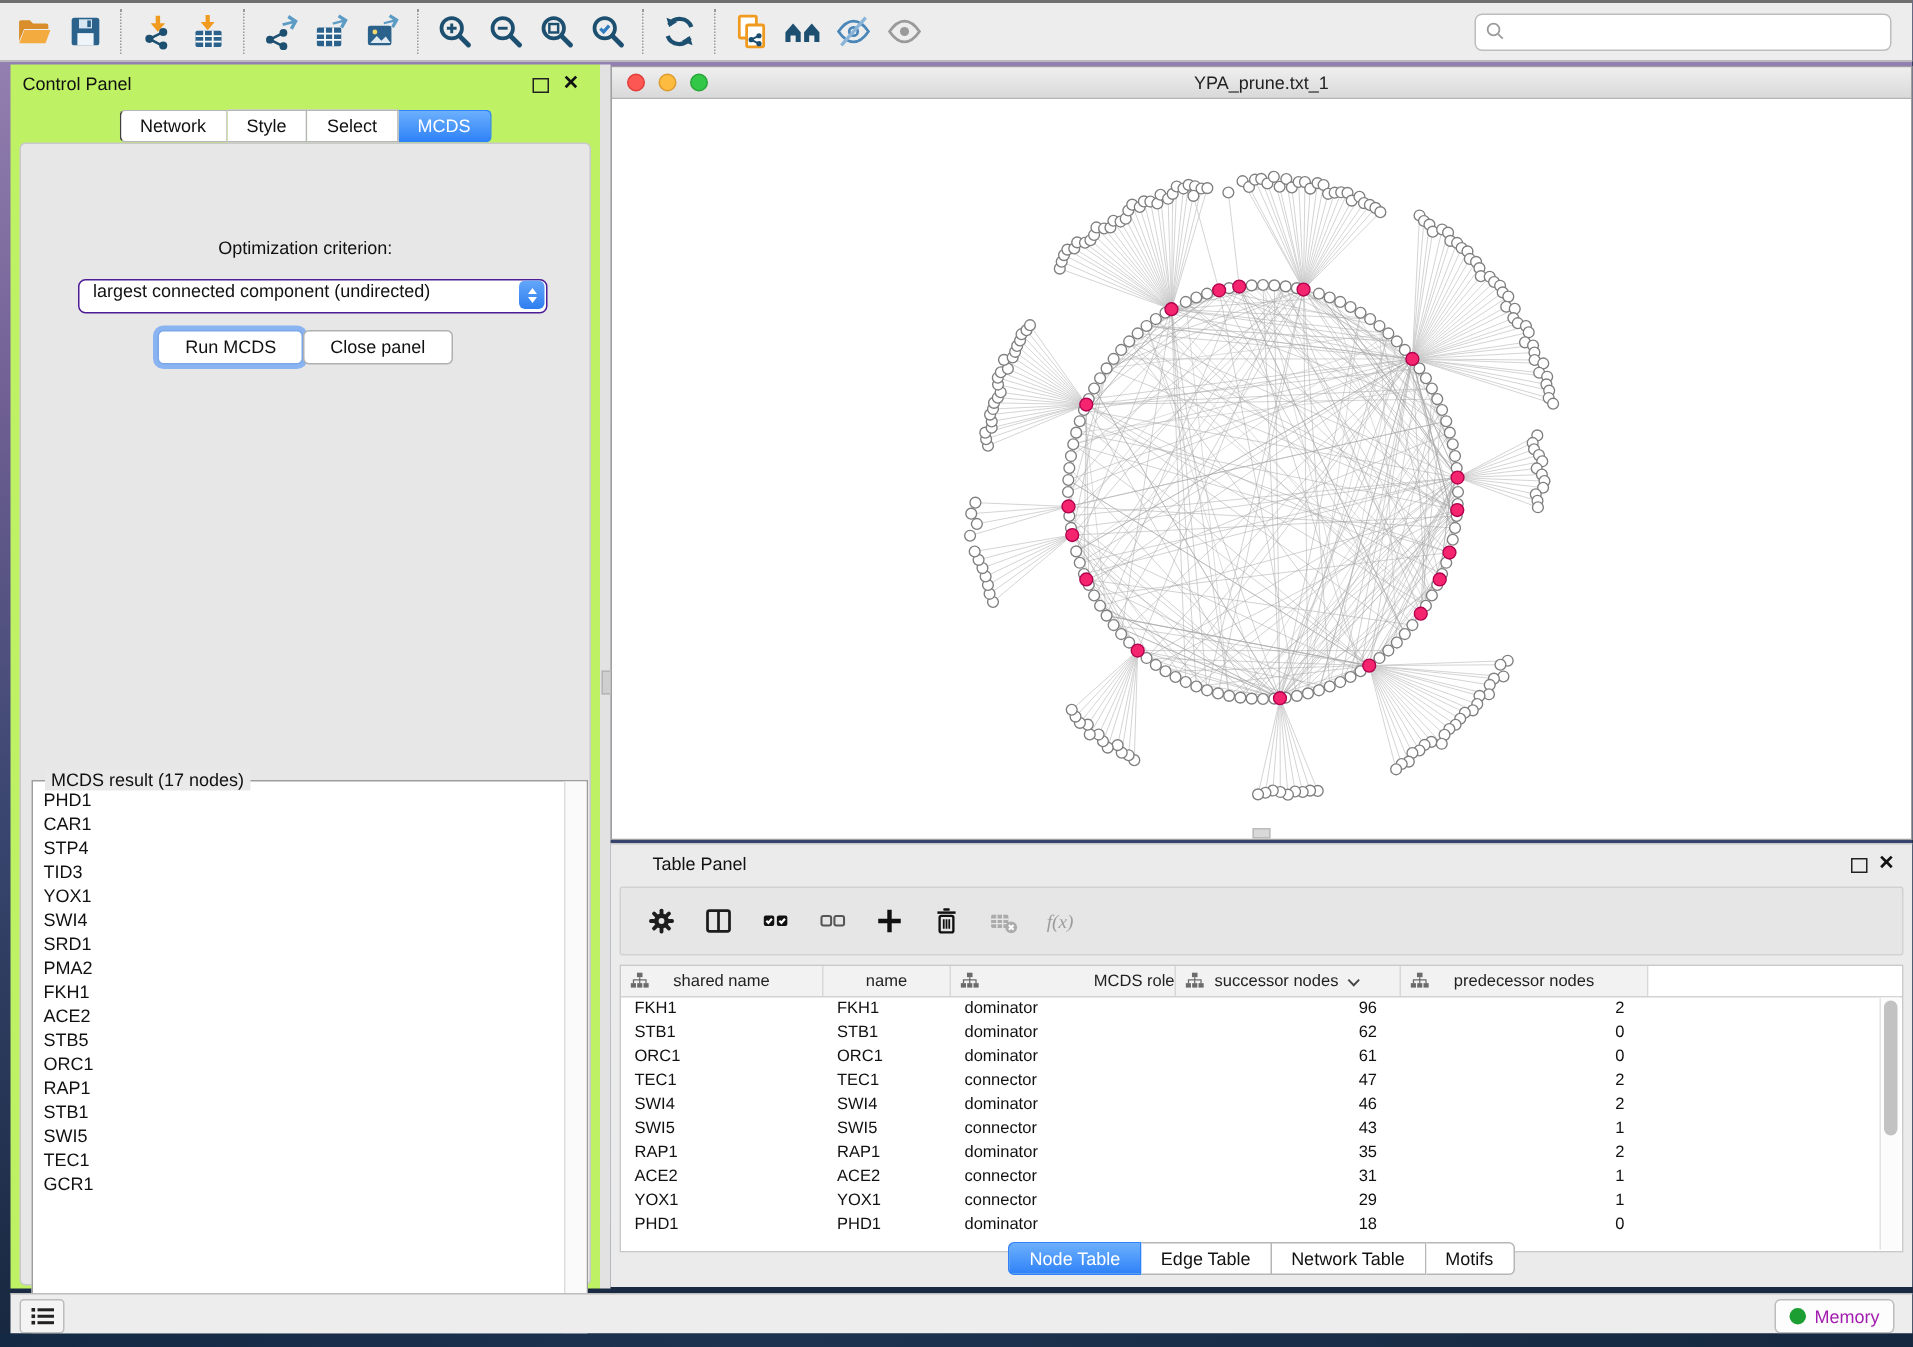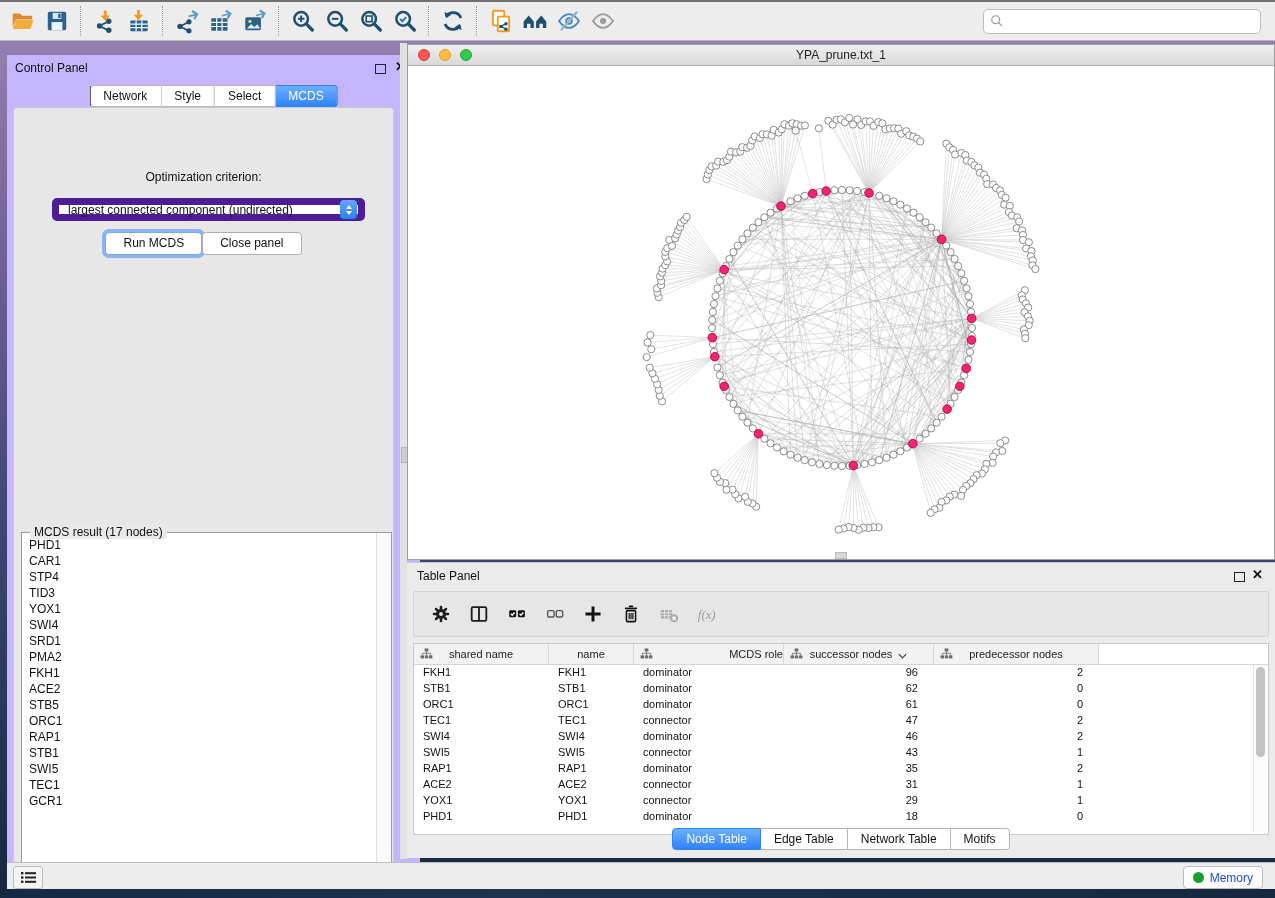--- a/index.html
+++ b/index.html
@@ -13,37 +13,37 @@
   .tbtn{width:34px;height:32px;display:flex;align-items:center;justify-content:center;border-radius:4px;}
   .tbtn svg{width:26px;height:26px;}
   .tsep{width:1px;height:30px;border-left:1px dotted #9a9a9a;margin:0 6px;}
   .toolbar-spacer{flex:1;}
   .searchbox{width:270px;height:23px;margin-right:14px;background:#fff;border:1px solid #bdbdbd;
     border-radius:5px;display:flex;align-items:center;padding-left:6px;}
   .searchbox svg{width:14px;height:14px;margin-right:4px;}
   .searchbox input{border:none;outline:none;flex:1;font-size:12px;background:transparent;
     font-family:"Liberation Sans",sans-serif;}
   
-  .control-panel{position:absolute;left:7px;top:55px;width:393px;height:816px;background:#c4b5fd;padding-left:20px;}
+  .control-panel{position:absolute;left:7px;top:43px;width:393px;height:816px;background:#bef264;}
   .panel-header{position:absolute;left:0;top:0;width:100%;height:26px;}
   .panel-title{position:absolute;left:8px;top:6px;font-size:12px;color:#111;}
   .float-ico{position:absolute;width:9px;height:8px;border:1.5px solid #222;top:9px;}
   .close-ico{position:absolute;top:4px;font-size:13px;font-weight:bold;color:#111;}
   .cp-float{right:34px;} .cp-close{right:14px;}
   .inner-panel{position:absolute;left:6px;top:52px;width:379px;height:760px;background:#e7e7e7;
     border:1px solid #c9c9c9;border-radius:4px;}
   .seg-tabs{position:absolute;top:30px;left:50%;transform:translateX(-50%);display:flex;z-index:5;}
   .seg-tab{height:20px;line-height:20px;padding:0 13px;font-size:12px;background:#fff;color:#111;
     border:1px solid #b6b6b6;border-left:none;text-align:center;}
   .seg-tab:first-child{border-left:1px solid #404040;border-radius:4px 0 0 4px;}
   .seg-tab:last-child{border-radius:0 4px 4px 0;}
   .seg-tab.active{background:linear-gradient(180deg,#6cb0fd,#2f82f8);color:#fff;border-color:#2f82f8;}
   .opt-label{position:absolute;top:62px;width:100%;text-align:center;font-size:12px;color:#111;}
   .dropdown{position:absolute;left:38px;top:90px;width:313px;height:23px;background:#fff;
-    border:7px solid #4c1d95;border-radius:5px;display:flex;align-items:center;box-sizing:border-box;}
+    border:1px solid #4c1d95;border-radius:5px;display:flex;align-items:flex-start;box-sizing:border-box;}
   .dropdown .val{flex:1;font-size:12px;padding-left:9px;color:#111;white-space:nowrap;}
   .stepper{width:17px;height:19px;margin-right:1px;border-radius:4px;
     background:linear-gradient(180deg,#64a7fa,#2e7ef0);display:flex;flex-direction:column;
     align-items:center;justify-content:center;gap:2px;}
   .stepper .up{width:0;height:0;border-left:3.5px solid transparent;border-right:3.5px solid transparent;border-bottom:4px solid #fff;}
   .stepper .dn{width:0;height:0;border-left:3.5px solid transparent;border-right:3.5px solid transparent;border-top:4px solid #fff;}
   .btn-row{position:absolute;top:124px;width:100%;display:flex;justify-content:center;gap:0;}
   .mac-btn{height:21px;line-height:21px;padding:0 17px;font-size:12px;background:#fff;color:#111;
     border:1px solid #b0b0b0;border-radius:4px;}
   .mac-btn.focused{box-shadow:0 0 0 3px rgba(62,136,250,.55);border-color:#7aa8e8;}
@@ -65,21 +65,21 @@
   .tl.yellow{left:31px;background:#fdbc40;border:1px solid #de9b2d;box-sizing:border-box;}
   .tl.green{left:52px;background:#33c748;border:1px solid #27a537;box-sizing:border-box;}
   .win-title{position:absolute;width:100%;text-align:center;top:3px;font-size:12px;color:#222;}
   .net-canvas{position:absolute;left:0;top:21px;width:866px;height:493px;background:#fff;}
   .net-canvas svg{width:100%;height:100%;display:block;}
   .h-grip{position:absolute;left:50%;bottom:0;transform:translateX(-50%);width:12px;height:7px;
     background:#d9d9d9;border:1px solid #bbb;box-sizing:border-box;}
   
   .table-panel{position:absolute;left:407px;top:562px;width:868px;height:296px;background:#ebebeb;
     border-top:1px solid #c6c6c6;box-sizing:border-box;}
-  .tp-title{position:absolute;left:10px;top:6px;font-size:12px;color:#111;}
+  .tp-title{position:absolute;left:28px;top:6px;font-size:12px;color:#111;}
   .tp-float{right:30px;} .tp-close{right:12px;}
   .tp-toolbar{position:absolute;left:6px;top:28px;width:856px;height:46px;background:#e6e6e6;
     border:1px solid #d2d2d2;border-radius:2px;display:flex;align-items:center;padding-left:12px;box-sizing:border-box;gap:8px;}
   .tp-btn{width:30px;height:30px;display:flex;align-items:center;justify-content:center;}
   .tp-btn svg{width:22px;height:22px;}
   .tbl{position:absolute;left:6px;top:80px;width:856px;height:192px;background:#fff;
     border:1px solid #c9c9c9;box-sizing:border-box;overflow:hidden;}
   .tbl-head{display:flex;height:20px;background:#f2f2f2;border-bottom:1px solid #d4d4d4;}
   .th{position:relative;height:20px;border-right:1px solid #d8d8d8;box-sizing:border-box;
       display:flex;align-items:center;justify-content:center;font-size:11px;color:#222;}
@@ -91,21 +91,21 @@
   .tbl-scroll{position:absolute;right:1px;top:21px;width:13px;bottom:1px;background:#fcfcfc;border-left:1px solid #e4e4e4;}
   .tbl-thumb{position:absolute;left:2px;top:2px;width:9px;height:90px;background:#c2c2c2;border-radius:5px;}
   .tbl-tabs{position:absolute;left:0;bottom:8px;width:100%;display:flex;justify-content:center;}
   
   .statusbar{position:absolute;left:7px;top:862px;width:1268px;height:27px;background:#ededed;
     border-top:1px solid #bdbdbd;box-sizing:border-box;}
   .status-btn{position:absolute;left:6px;top:3px;width:28px;height:21px;background:#f4f4f4;
     border:1px solid #bdbdbd;border-radius:3px;display:flex;align-items:center;justify-content:center;}
   .status-btn svg{width:17px;height:15px;}
   .memory-btn{position:absolute;right:12px;top:3px;height:21px;background:#fdfdfd;border:1px solid #bdbdbd;
-    border-radius:4px;display:flex;align-items:center;padding:0 9px;gap:6px;font-size:12px;color:#1d4ed8;}
+    border-radius:4px;display:flex;align-items:center;padding:0 9px;gap:6px;font-size:12px;color:#a21caf;}
   .memory-dot{width:11px;height:11px;border-radius:50%;background:#1d9e33;}
   .bottom-strip{position:absolute;left:0;top:889px;width:1275px;height:9px;
     background:linear-gradient(90deg,#142944,#1d3350 40%,#15283f);}
 </style>
 </head>
 <body>
 
 <div class="wallpaper"></div>
 
 <div class="toolbar">

